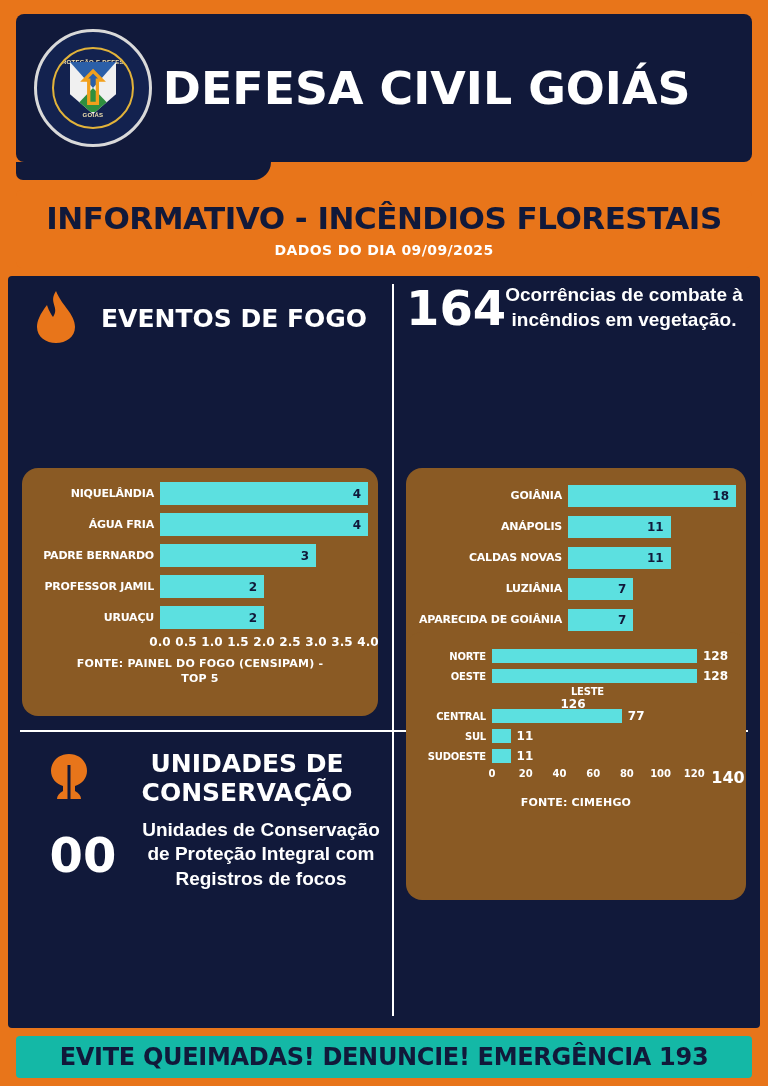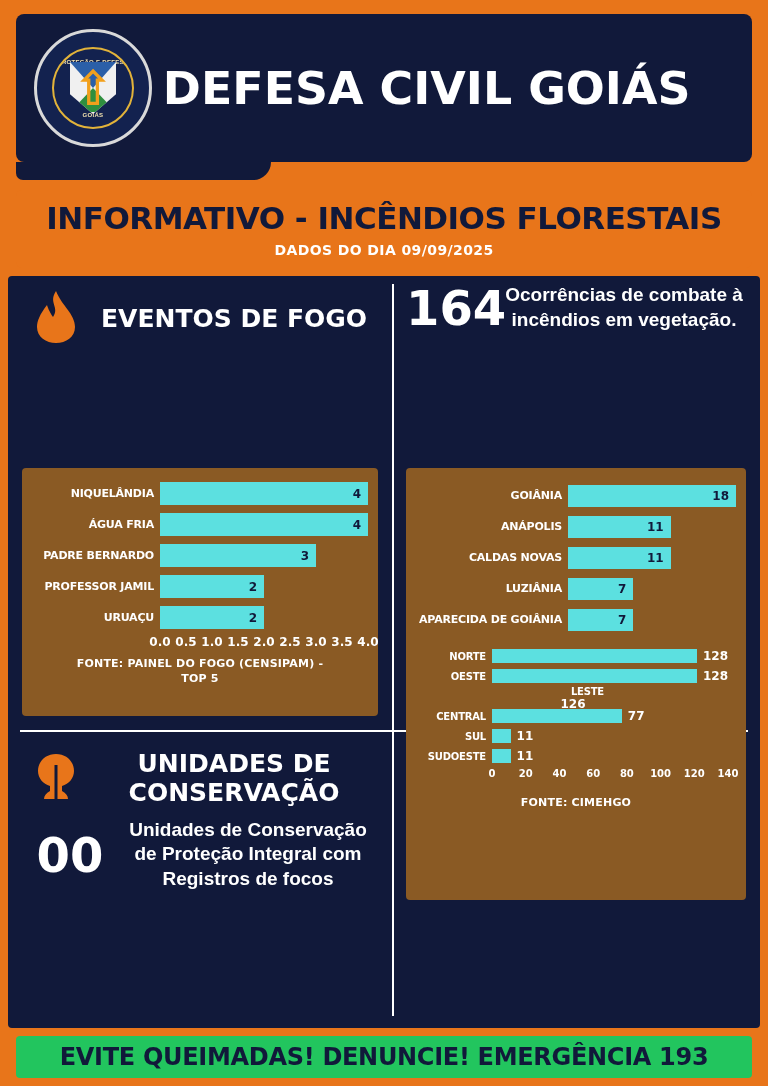--- a/index.html
+++ b/index.html
@@ -150,21 +150,21 @@
   .h-divider {
     position: absolute;
     left: 12px; top: 454px;
     width: 728px; height: 2px;
     background: #ffffff;
   }
 
   .quad { position: absolute; }
   .q-tl { left: 0; top: 0; width: 384px; height: 454px; }
   .q-tr { left: 384px; top: 0; width: 368px; height: 454px; }
-  .q-bl { left: 0; top: 456px; width: 384px; height: 296px; }
+  .q-bl { left: 13px; top: 456px; width: 384px; height: 296px; }
   .q-br { left: 384px; top: 456px; width: 368px; height: 296px; }
 
   .q-head {
     display: flex;
     align-items: center;
     padding: 14px 10px 0 18px;
   }
   .q-icon {
     width: 60px;
     flex: 0 0 auto;
@@ -201,21 +201,21 @@
     text-align: center;
     line-height: 1.3;
     flex: 1;
     font-family: "Liberation Sans", sans-serif;
   }
 
   
   .chart-card {
     position: absolute;
     background: #8a5a24;
-    border-radius: 4px;
+    border-radius: 16px;
   }
   #chart-fogo  { left: 14px; top: 192px; width: 356px; height: 248px; }
   #chart-atend { left: 398px; top: 192px; width: 340px; height: 248px; }
   #chart-dias  { left: 398px; top: 356px; width: 340px; height: 268px; }
 
   .bar-row {
     display: flex;
     align-items: center;
     height: 30px;
   }
@@ -273,21 +273,21 @@
     font-family: "DejaVu Sans", sans-serif;
     line-height: 1.35;
     letter-spacing: .2px;
   }
 
   
   .footer {
     position: absolute;
     left: 16px; top: 1036px;
     width: 736px; height: 42px;
-    background: #22c55e;
+    background: #14b8a6;
     display: flex;
     align-items: center;
     justify-content: center;
     border-radius: 4px;
   }
   .footer-text {
     color: #11193a;
     font-size: 24px;
     font-weight: bold;
     font-family: "DejaVu Sans", sans-serif;
@@ -550,21 +550,21 @@
       <div id="dias-axis" class="axis" style="margin:2px 18px 0 6px;">
           <div style="width: 80px; flex: 0 0 auto;"></div>
           <div style="position: relative; flex: 1 1 0%;">
             <span style="left: 0%; font-size: 10px;">0</span>
             <span style="left: 14.2857%; font-size: 10px;">20</span>
             <span style="left: 28.5714%; font-size: 10px;">40</span>
             <span style="left: 42.8571%; font-size: 10px;">60</span>
             <span style="left: 57.1429%; font-size: 10px;">80</span>
             <span style="left: 71.4286%; font-size: 10px;">100</span>
             <span style="left: 85.7143%; font-size: 10px;">120</span>
-            <span style="left: 100%; font-size: 10px;">140</span>
+            <span style="left: 100%; font-size: 16px;">140</span>
           </div>
         </div>
       <div class="source" style="margin-top:12px;">FONTE: CIMEHGO</div>
     </div>
   </div>
 
   <div class="footer">
     <div class="footer-text">EVITE QUEIMADAS! DENUNCIE! EMERGÊNCIA 193</div>
   </div>
 </div>

